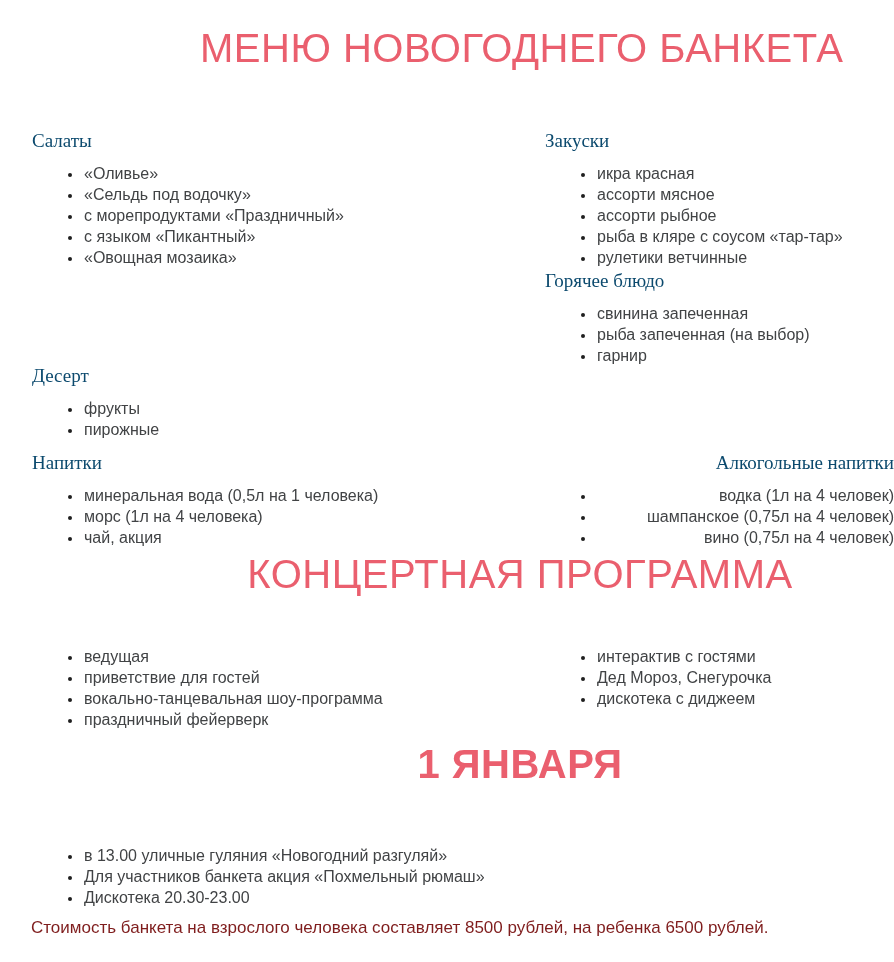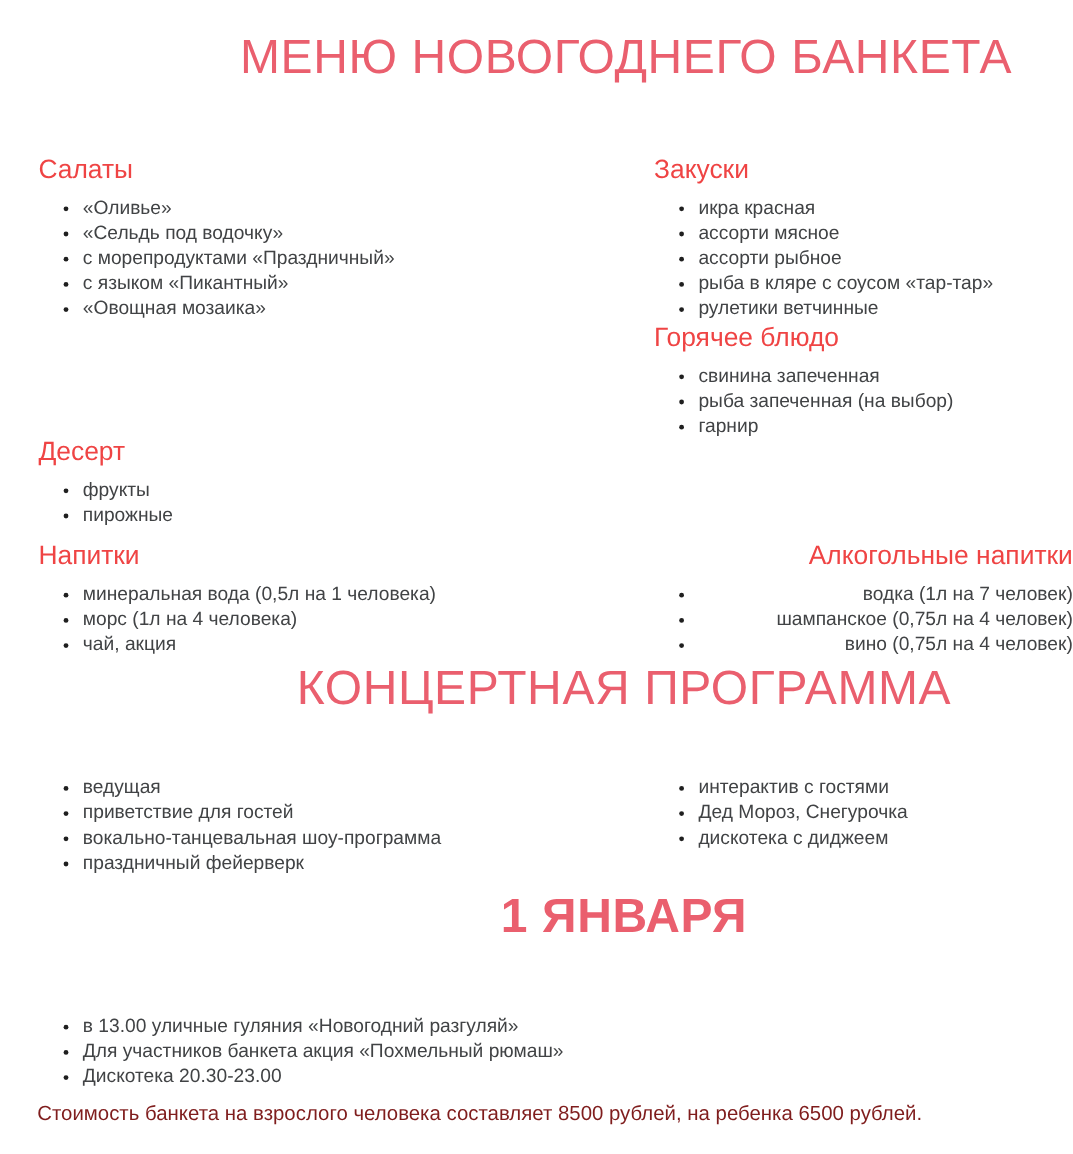--- a/index.html
+++ b/index.html
@@ -31,36 +31,38 @@
   }
   .display-heading.main-title { top: 24px; }
   .display-heading.program    { top: 550px; }
   .display-heading.date       { top: 740px; font-weight: bold; }
 
   
   .section {
     position: absolute;
   }
   .section h2 {
-    font-size: 22px;
+    font-size: 19px;
     line-height: 26px;
     font-weight: 400;
-    color: #ef4444;
+    color: #0c4a6e;
     margin: 0 0 9px 0;
+    font-family: Liberation Serif, serif;
   }
   ul.bullets {
     list-style: disc outside;
     margin: 0;
     padding-left: 36px;
   }
   ul.bullets li {
     font-size: 16px;
     line-height: 21px;
     color: #414345;
     padding-left: 1px;
+    margin-left: 15px;
   }
   ul.bullets li::marker { color: #1f1f1f; font-size: 14px; }
 
   
   .col-left  { left: 32px;  width: 470px; }
   .col-right { left: 545px; width: 349px; }
 
   .sec-salads  { top: 128px; }
   .sec-zakuski { top: 128px; }
   .sec-hot     { top: 268px; }
@@ -136,21 +138,21 @@
     <ul class="bullets">
         <li>минеральная вода (0,5л на 1 человека)</li>
         <li>морс (1л на 4 человека)</li>
         <li>чай, акция</li>
       </ul>
   </div>
 
   <div class="section col-right sec-alcohol">
     <h2>Алкогольные напитки</h2>
     <ul class="bullets">
-        <li>водка (1л на 7 человек)</li>
+        <li>водка (1л на 4 человек)</li>
         <li>шампанское (0,75л на 4 человек)</li>
         <li>вино (0,75л на 4 человек)</li>
       </ul>
   </div>
 
   <h1 class="display-heading program">КОНЦЕРТНАЯ ПРОГРАММА</h1>
 
   <ul class="bullets bare-list list-program-left">
       <li>ведущая</li>
       <li>приветствие для гостей</li>

